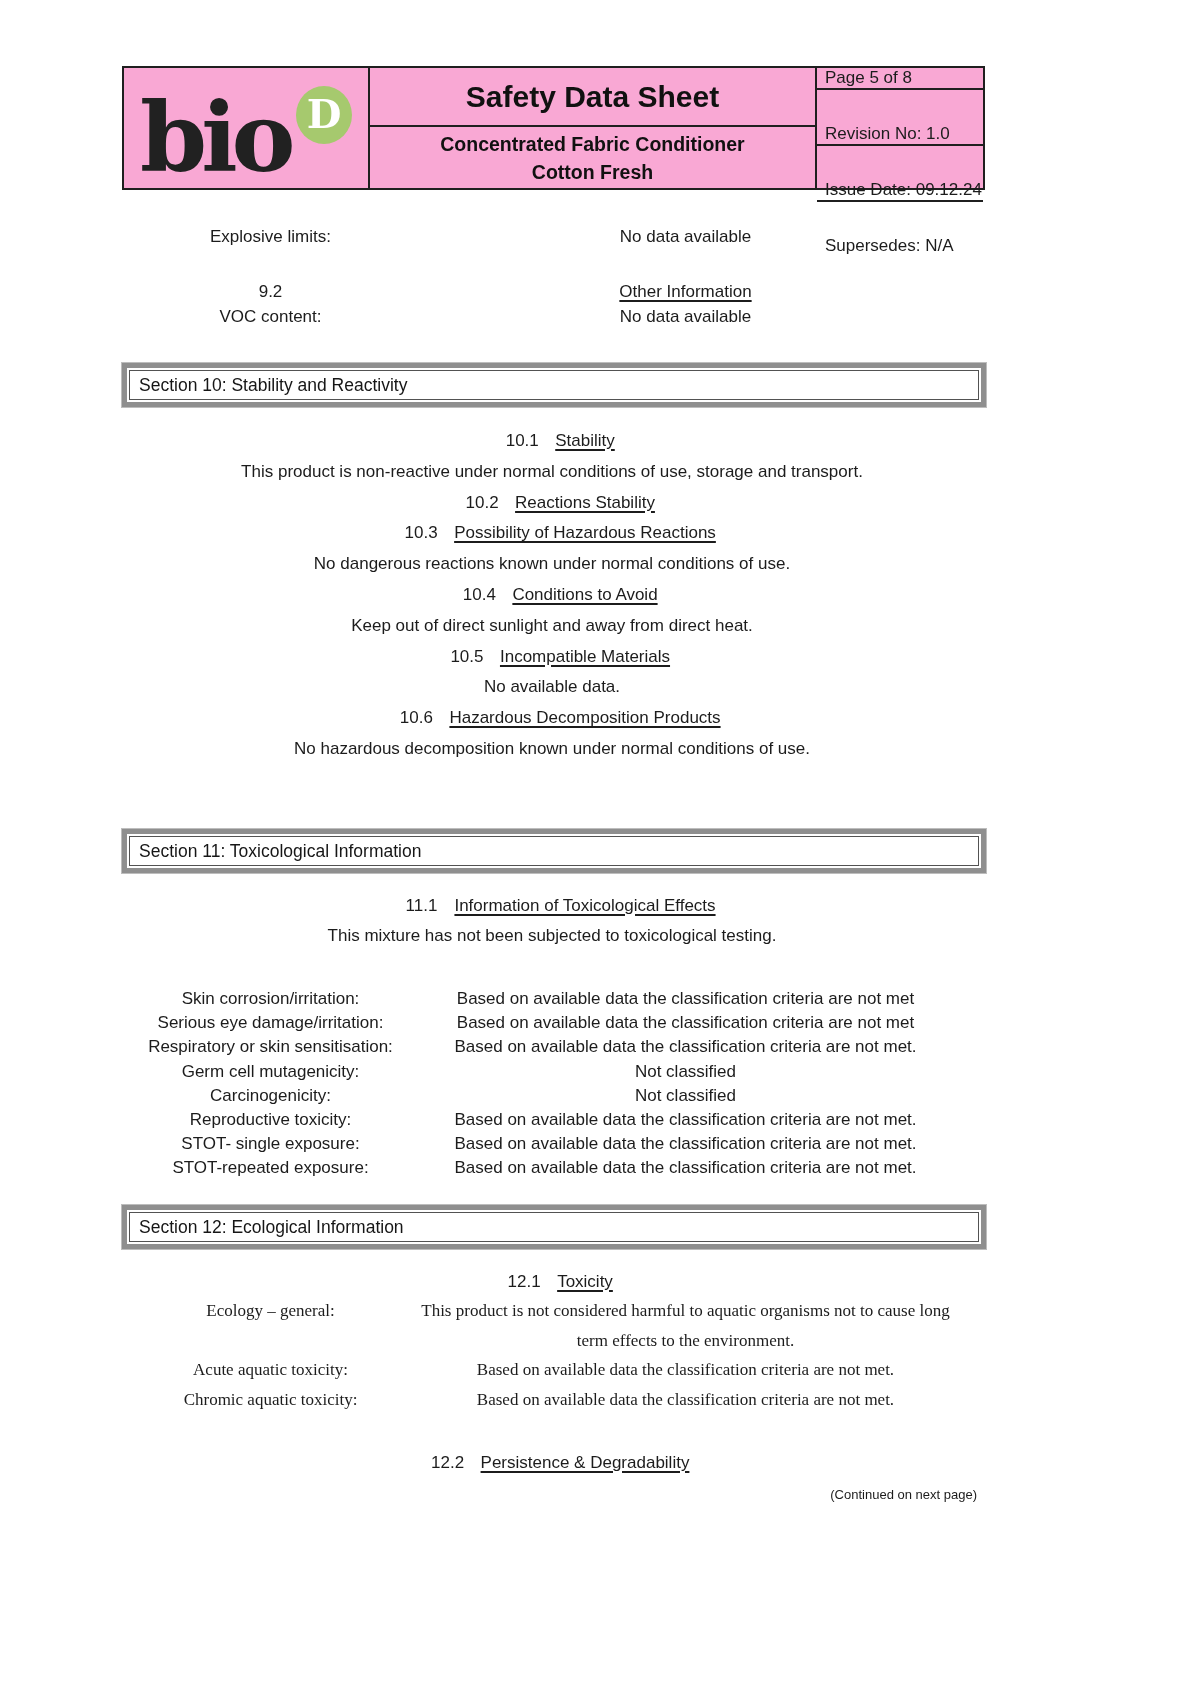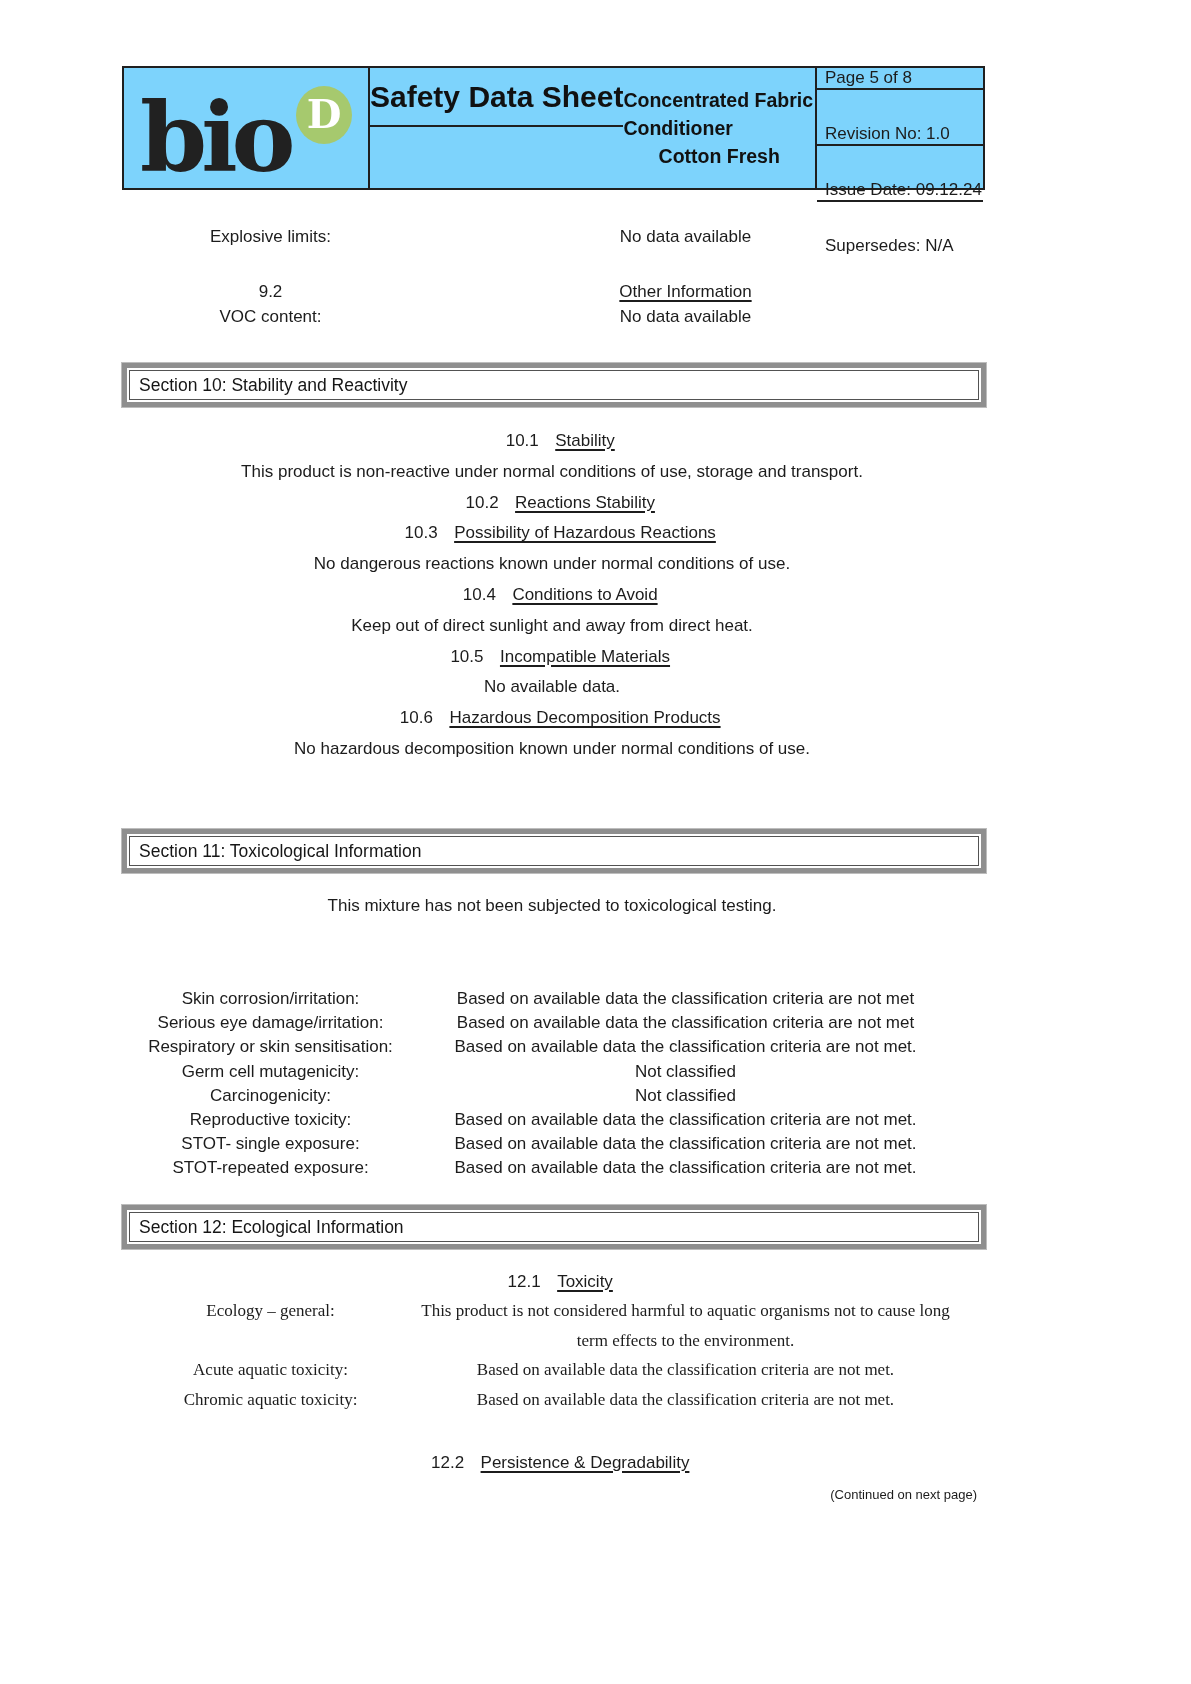--- a/index.html
+++ b/index.html
@@ -12,21 +12,21 @@
     color:#1c1c1c;
     overflow:hidden;
   }
 
   
   .hdr {
     position:absolute; left:122px; top:66px;
     width:863px; height:124px;
     border:2px solid #1f1f1f;
     display:flex;
-    background:#7dd3fc;
+    background:#f9a8d4;
   }
   .hdr-logo {
     width:246px; border-right:2px solid #1f1f1f;
     position:relative;
   }
   .logo-bio {
     position:absolute; left:16px; bottom:2px;
     font-family:"DejaVu Serif", serif;
     font-weight:bold;
     font-size:96px; line-height:1;
@@ -37,21 +37,21 @@
     position:absolute; right:16px; top:18px;
     width:56px; height:58px;
     border-radius:50%;
     background:#a6c96e;
     color:#ffffff;
     display:flex; align-items:center; justify-content:center;
     font-family:"DejaVu Serif", serif;
     font-weight:bold; font-size:40px;
     padding-bottom:3px;
   }
-  .hdr-title { flex:1; border-right:2px solid #1f1f1f; display:flex; }
+  .hdr-title { flex:1; border-right:2px solid #1f1f1f; display:flex; flex-direction:column; }
   .hdr-title-top {
     height:59px; border-bottom:2px solid #1f1f1f;
     display:flex; align-items:center; justify-content:center;
     font-size:30px; font-weight:bold; color:#111;
   }
   .hdr-title-bottom {
     flex:1; display:flex; flex-direction:column;
     align-items:center; justify-content:center;
     font-size:19.5px; font-weight:bold; color:#111;
     line-height:28px;
@@ -161,20 +161,21 @@
     <div>No available data.</div>
     <div><span class="hnum">10.6</span><span class="u">Hazardous Decomposition Products</span></div>
     <div>No hazardous decomposition known under normal conditions of use.</div>
   </div>
 
   <div class="sec-banner" style="top:829px;">
     <div class="sec-banner-inner">Section 11: Toxicological Information</div>
   </div>
 
   <div class="blk blk-s11h">
+    <div><span class="hnum">11.1</span><span class="u">Information of Toxicological Effects</span></div>
     <div>This mixture has not been subjected to toxicological testing.</div>
   </div>
 
   <div class="blk blk-tox">
     <div class="kv">
         <span class="lbl">Skin corrosion/irritation:</span>
         <span class="val">Based on available data the classification criteria are not met</span>
       </div>
     <div class="kv">
         <span class="lbl">Serious eye damage/irritation:</span>

